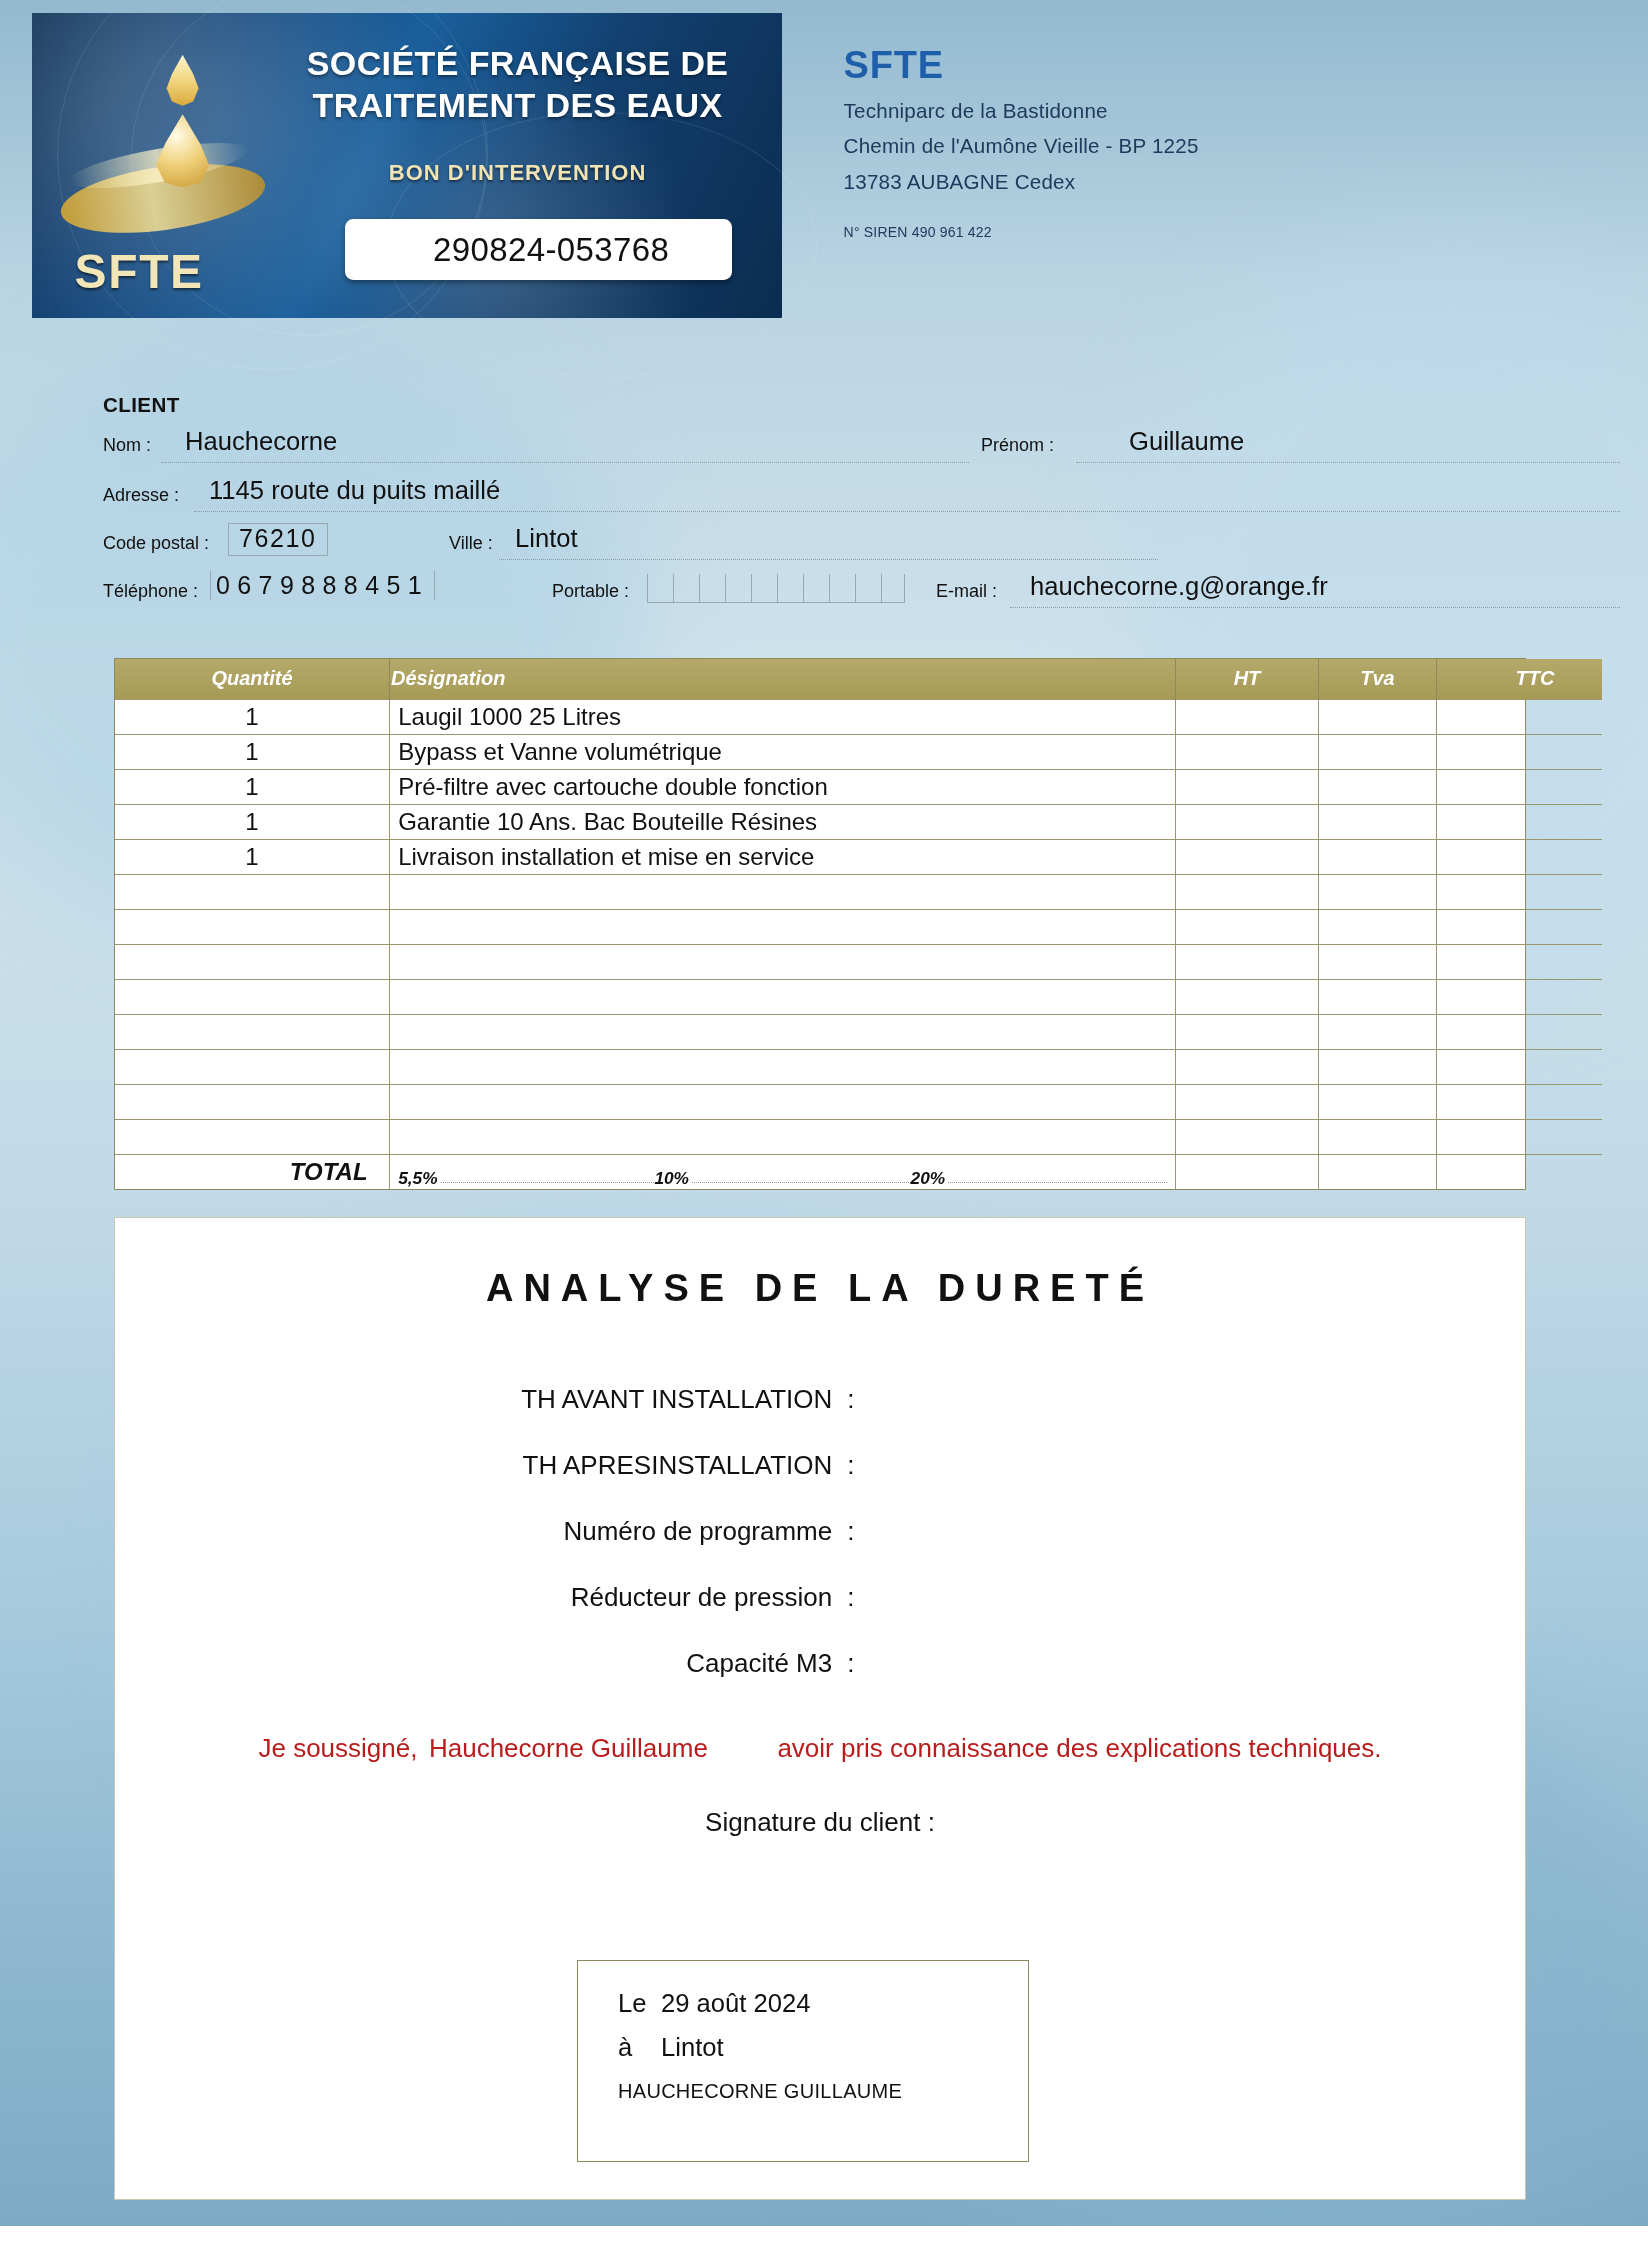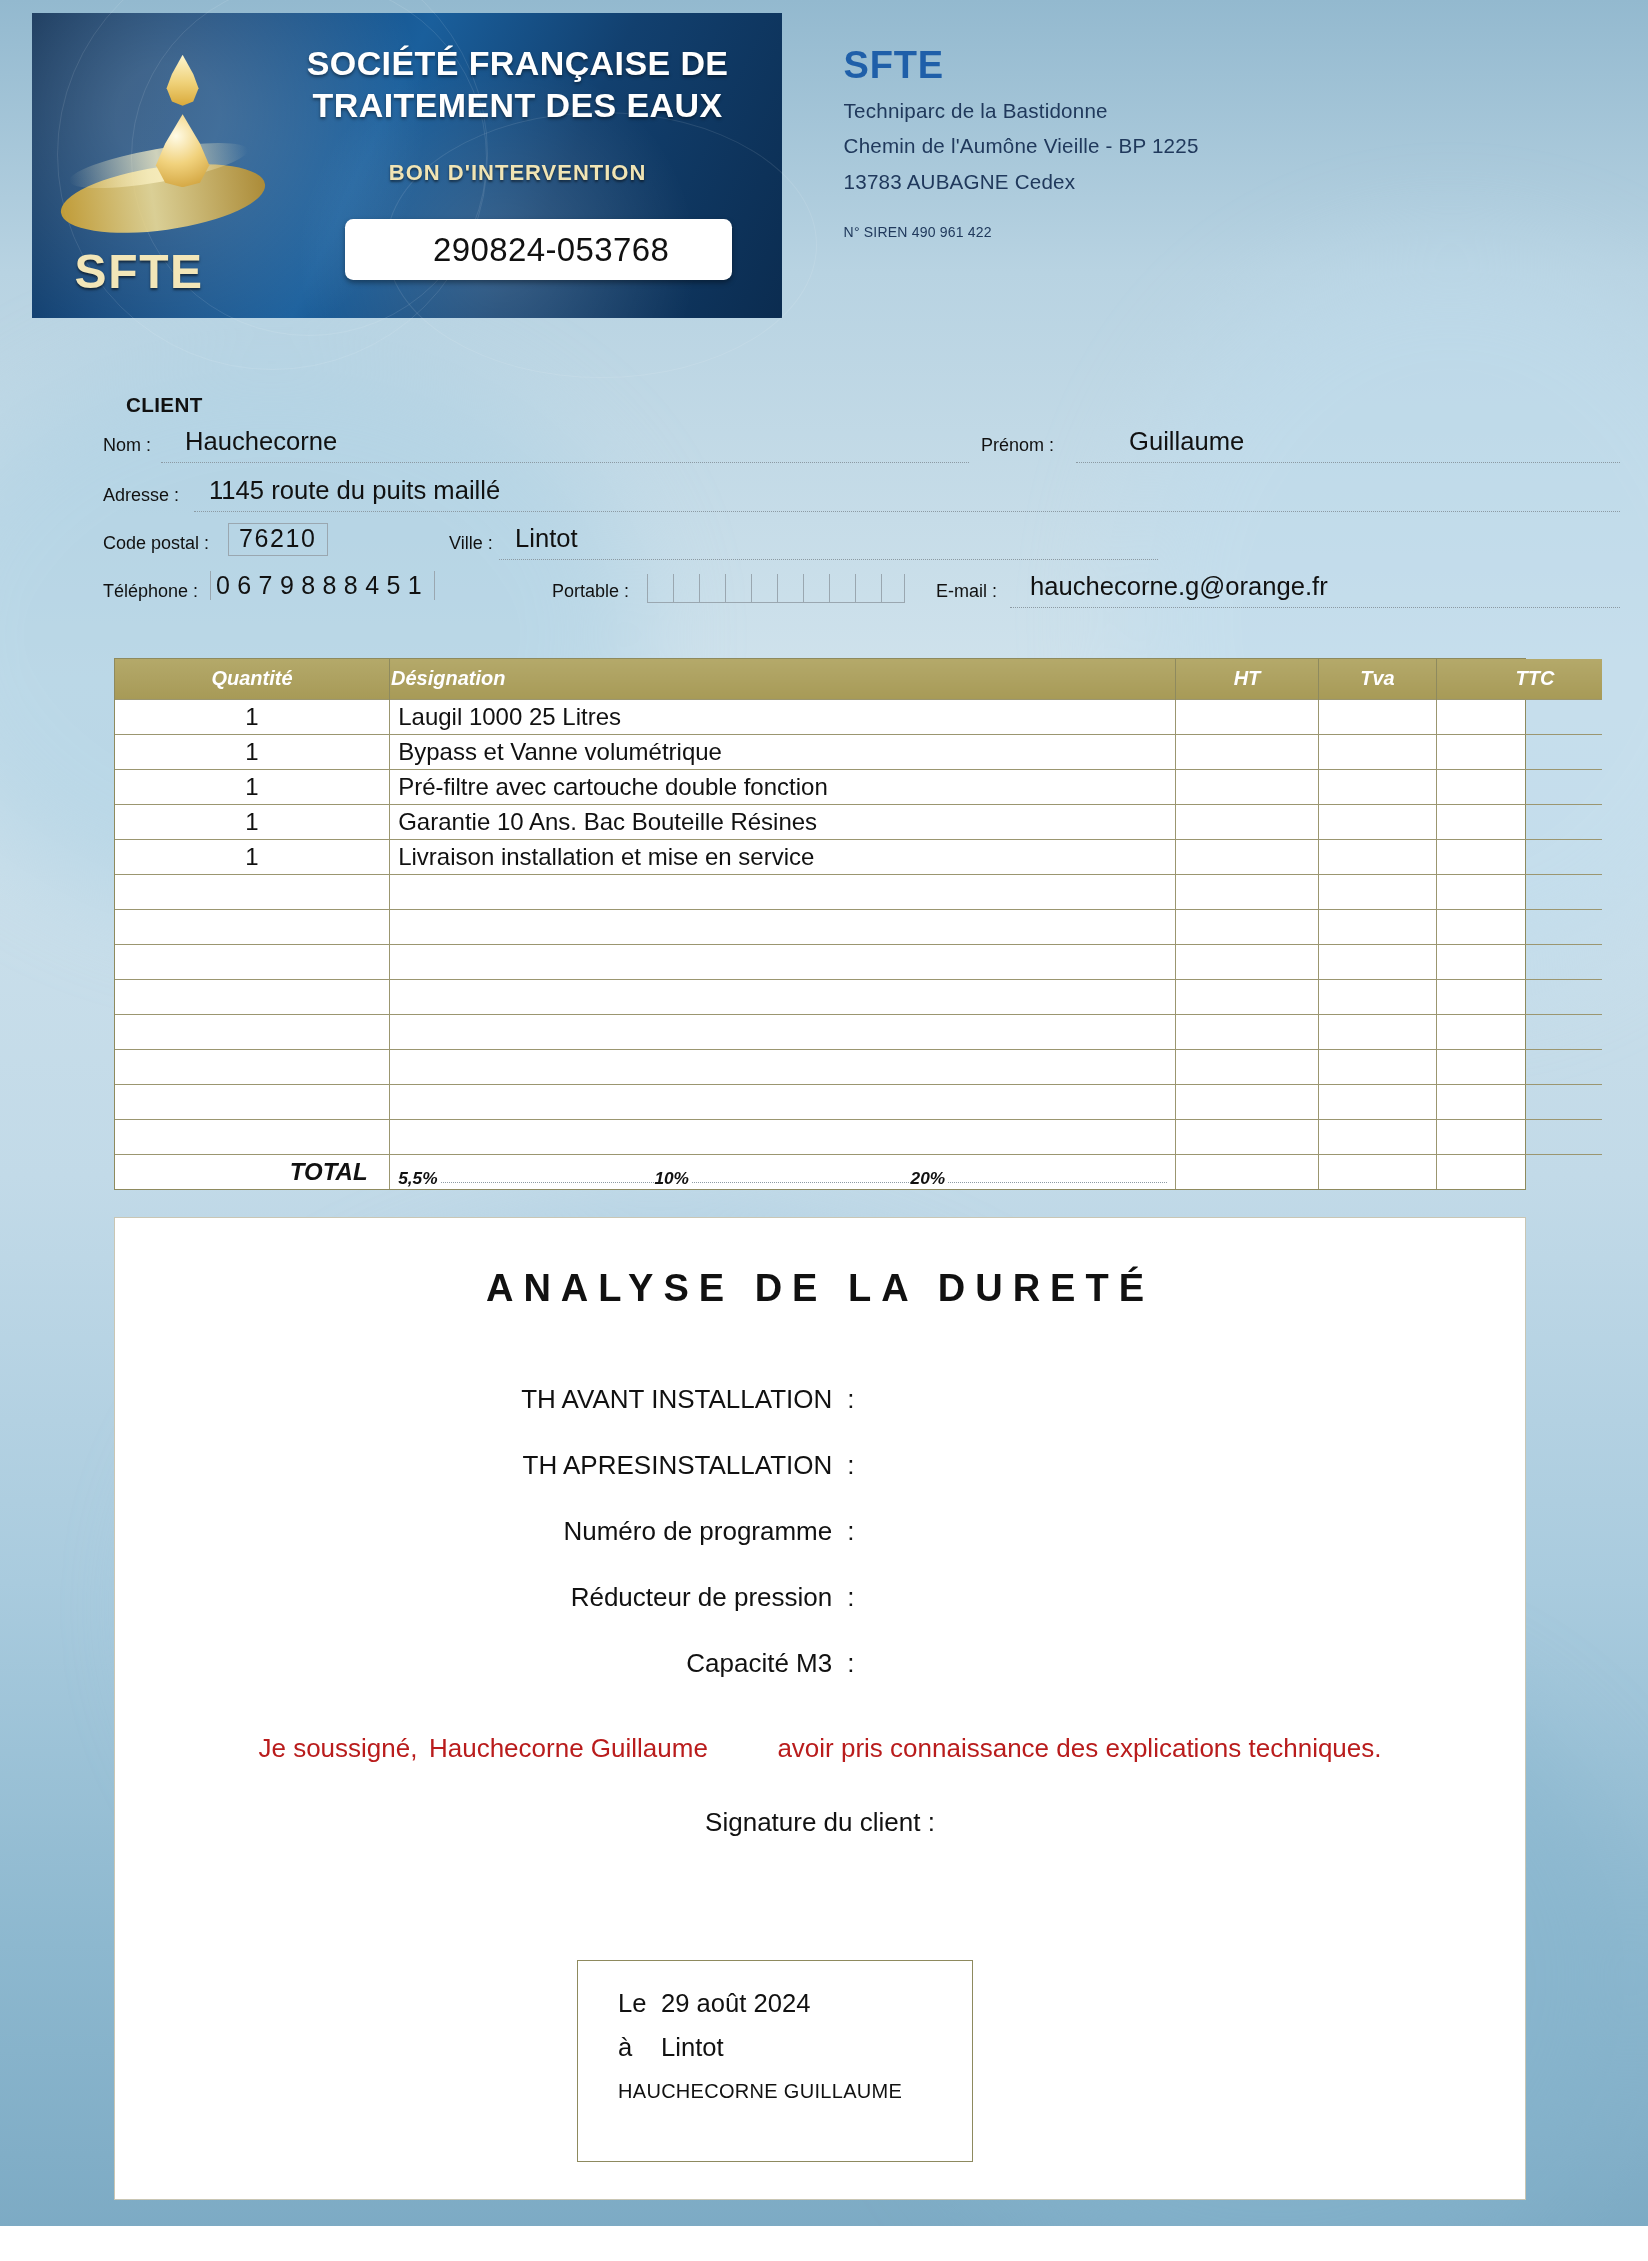--- a/index.html
+++ b/index.html
@@ -229,21 +229,20 @@
   .dots {
     position: absolute;
     bottom: 10px;
     border-bottom: 1.6px dotted #8c9aa3;
   }
   .client-head {
     font-size: 20.6px;
     font-weight: bold;
     letter-spacing: 0.4px;
     margin-top: 11.5px;
-    margin-left: 23px;
   }
   .boxed-cp {
     display: inline-block;
     border: 1.6px solid #9aa7b0;
     padding: 0.8px 10px 1.6px 10px;
     font-size: 25px;
     letter-spacing: 1.6px;
   }
   .phone-cells {
     display: inline-block;
@@ -379,21 +378,21 @@
   .sig-line {
     margin-top: 43px;
     text-align: center;
     font-size: 26px;
     color: #111;
   }
   .date-box {
     position: absolute;
     left: 462px;
     top: 742px;
-    width: 396px;
+    width: 452px;
     height: 202px;
     border: 1.6px solid #8e8a5e;
     box-sizing: border-box;
     padding: 28px 0 0 40px;
   }
   .date-box .dl {
     font-size: 25.6px;
     color: #111;
     margin-bottom: 15px;
   }

